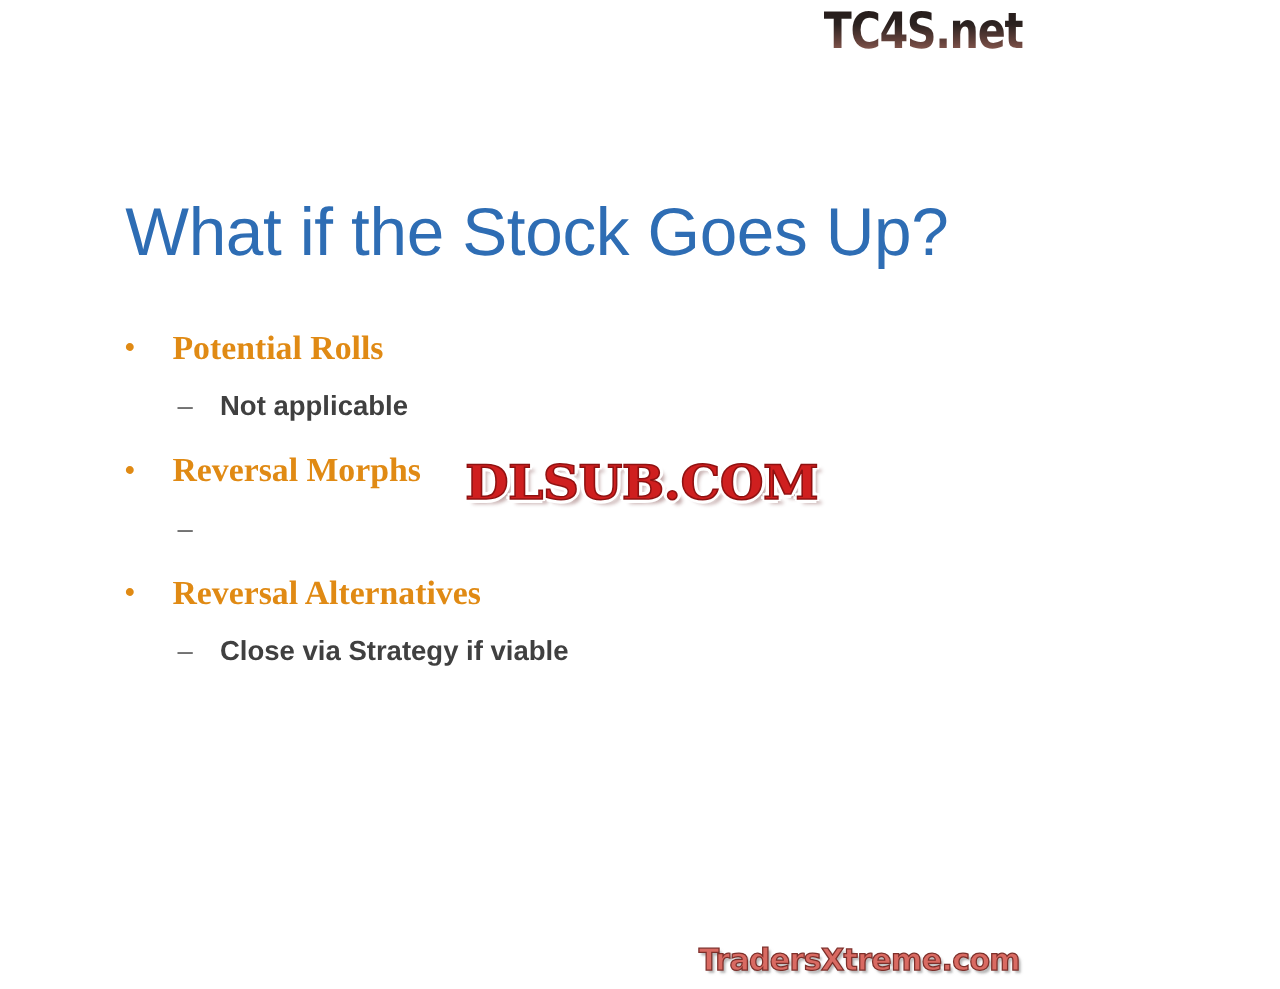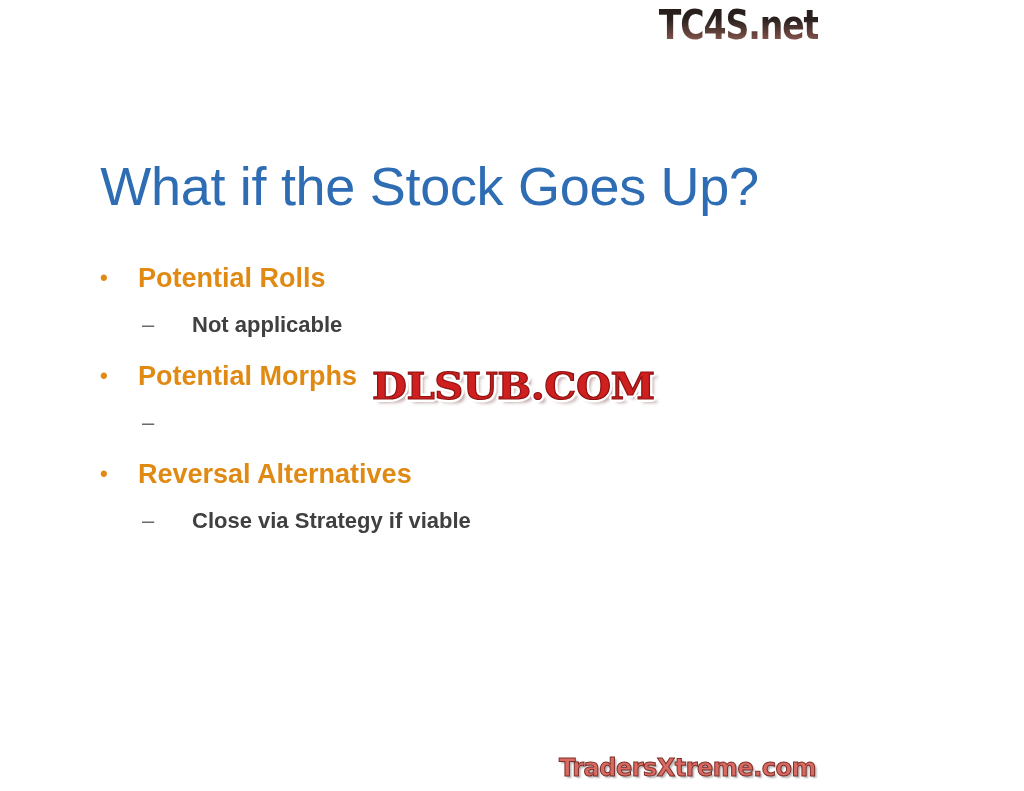--- a/index.html
+++ b/index.html
@@ -88,20 +88,21 @@
     color: #e08a14;
     font-size: 22px;
     line-height: 48px;
     text-align: left;
     padding-left: 4px;
     box-sizing: border-box;
   }
   .level1 .l1-text {
     flex: 0 1 auto;
     white-space: nowrap;
+    font-family: Liberation Serif, serif;
   }
 
   .level2 {
     position: relative;
     display: flex;
     align-items: flex-start;
     color: #404040;
     font-size: 22px;
     font-weight: bold;
     line-height: 46px;
@@ -112,21 +113,20 @@
     flex: 0 0 auto;
     width: 34px;
     color: #6a6a6a;
     font-size: 22px;
     font-weight: 400;
     line-height: 46px;
   }
   .level2 .l2-text {
     flex: 0 1 auto;
     white-space: nowrap;
-    margin-left: 16px;
   }
 
   .spacer-sm { height: 4px; }
 
   
   .watermark {
     position: absolute;
     left: 372px;
     top: 364px;
     font-family: "DejaVu Serif", serif;
@@ -190,21 +190,21 @@
         <span class="dash">–</span>
         <span class="l2-text">Not applicable</span>
       </div>
     </div>
 
     <div class="spacer-sm"></div>
 
     <div class="group">
       <div class="level1">
         <span class="dot">•</span>
-        <span class="l1-text">Potential Morphs</span>
+        <span class="l1-text">Reversal Morphs</span>
       </div>
       <div class="level2">
         <span class="dash">–</span>
       </div>
     </div>
 
     <div class="spacer-sm"></div>
 
     <div class="group">
       <div class="level1">

